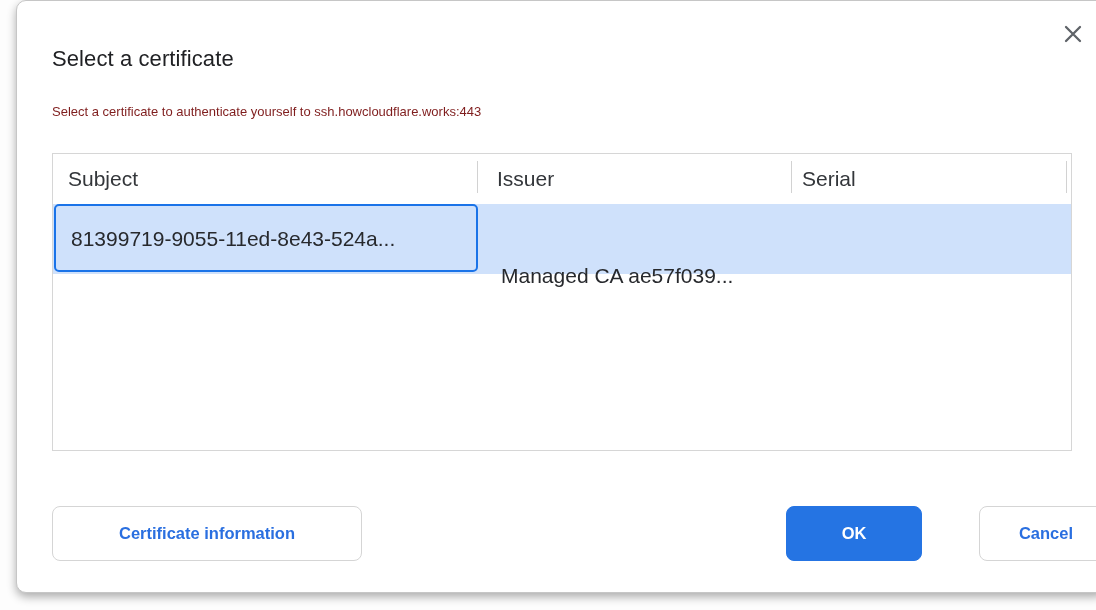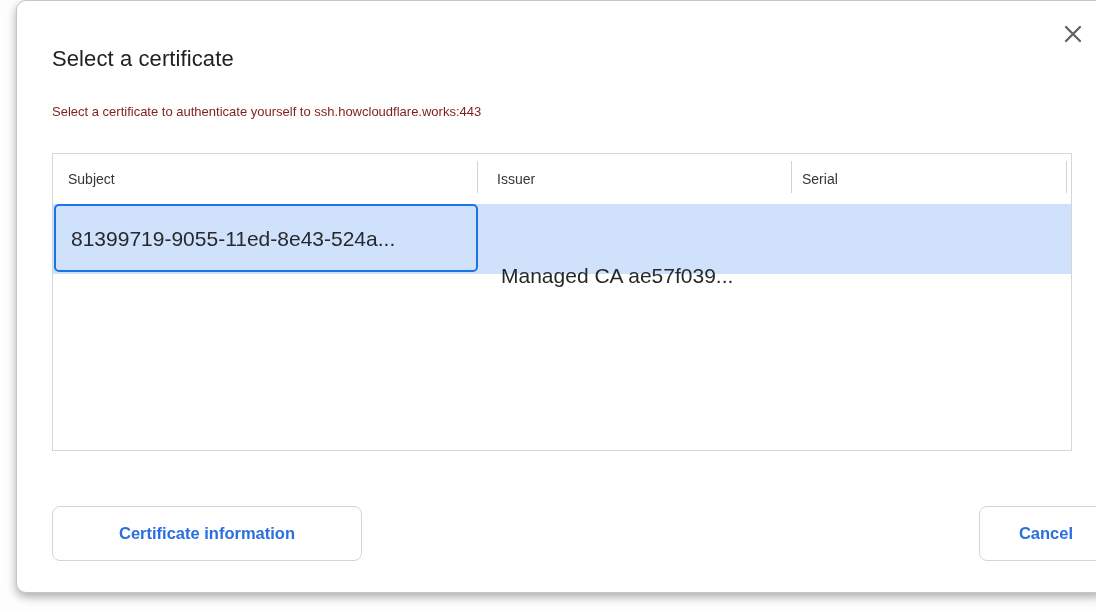--- a/index.html
+++ b/index.html
@@ -50,21 +50,21 @@
   }
   .table-header {
     position:relative;
     height:50px;
     background:#fff;
   }
   .th {
     position:absolute;
     top:0; height:50px;
     display:flex; align-items:center;
-    font-size:14px;
+    font-size:21px;
     color:#33363a;
   }
   .th-subject { left:15px; }
   .th-issuer  { left:444px; }
   .th-serial  { left:749px; }
   .col-divider {
     position:absolute;
     top:7px; height:32px; width:1px;
     background:#d2d2d2;
   }
@@ -152,16 +152,17 @@
     <div class="table-row">
       <div class="focus-ring"></div>
       <div class="cell cell-subject">81399719-9055-11ed-8e43-524a...</div>
       <div class="cell cell-issuer">Managed CA ae57f039...</div>
     </div>
 
   </div>
 
   <button class="btn btn-outline btn-certinfo">Certificate information</button>
 
+  <button class="btn btn-primary btn-ok">OK</button>
 
   <button class="btn btn-outline btn-cancel">Cancel</button>
 
 </div>
 
 </body></html>

